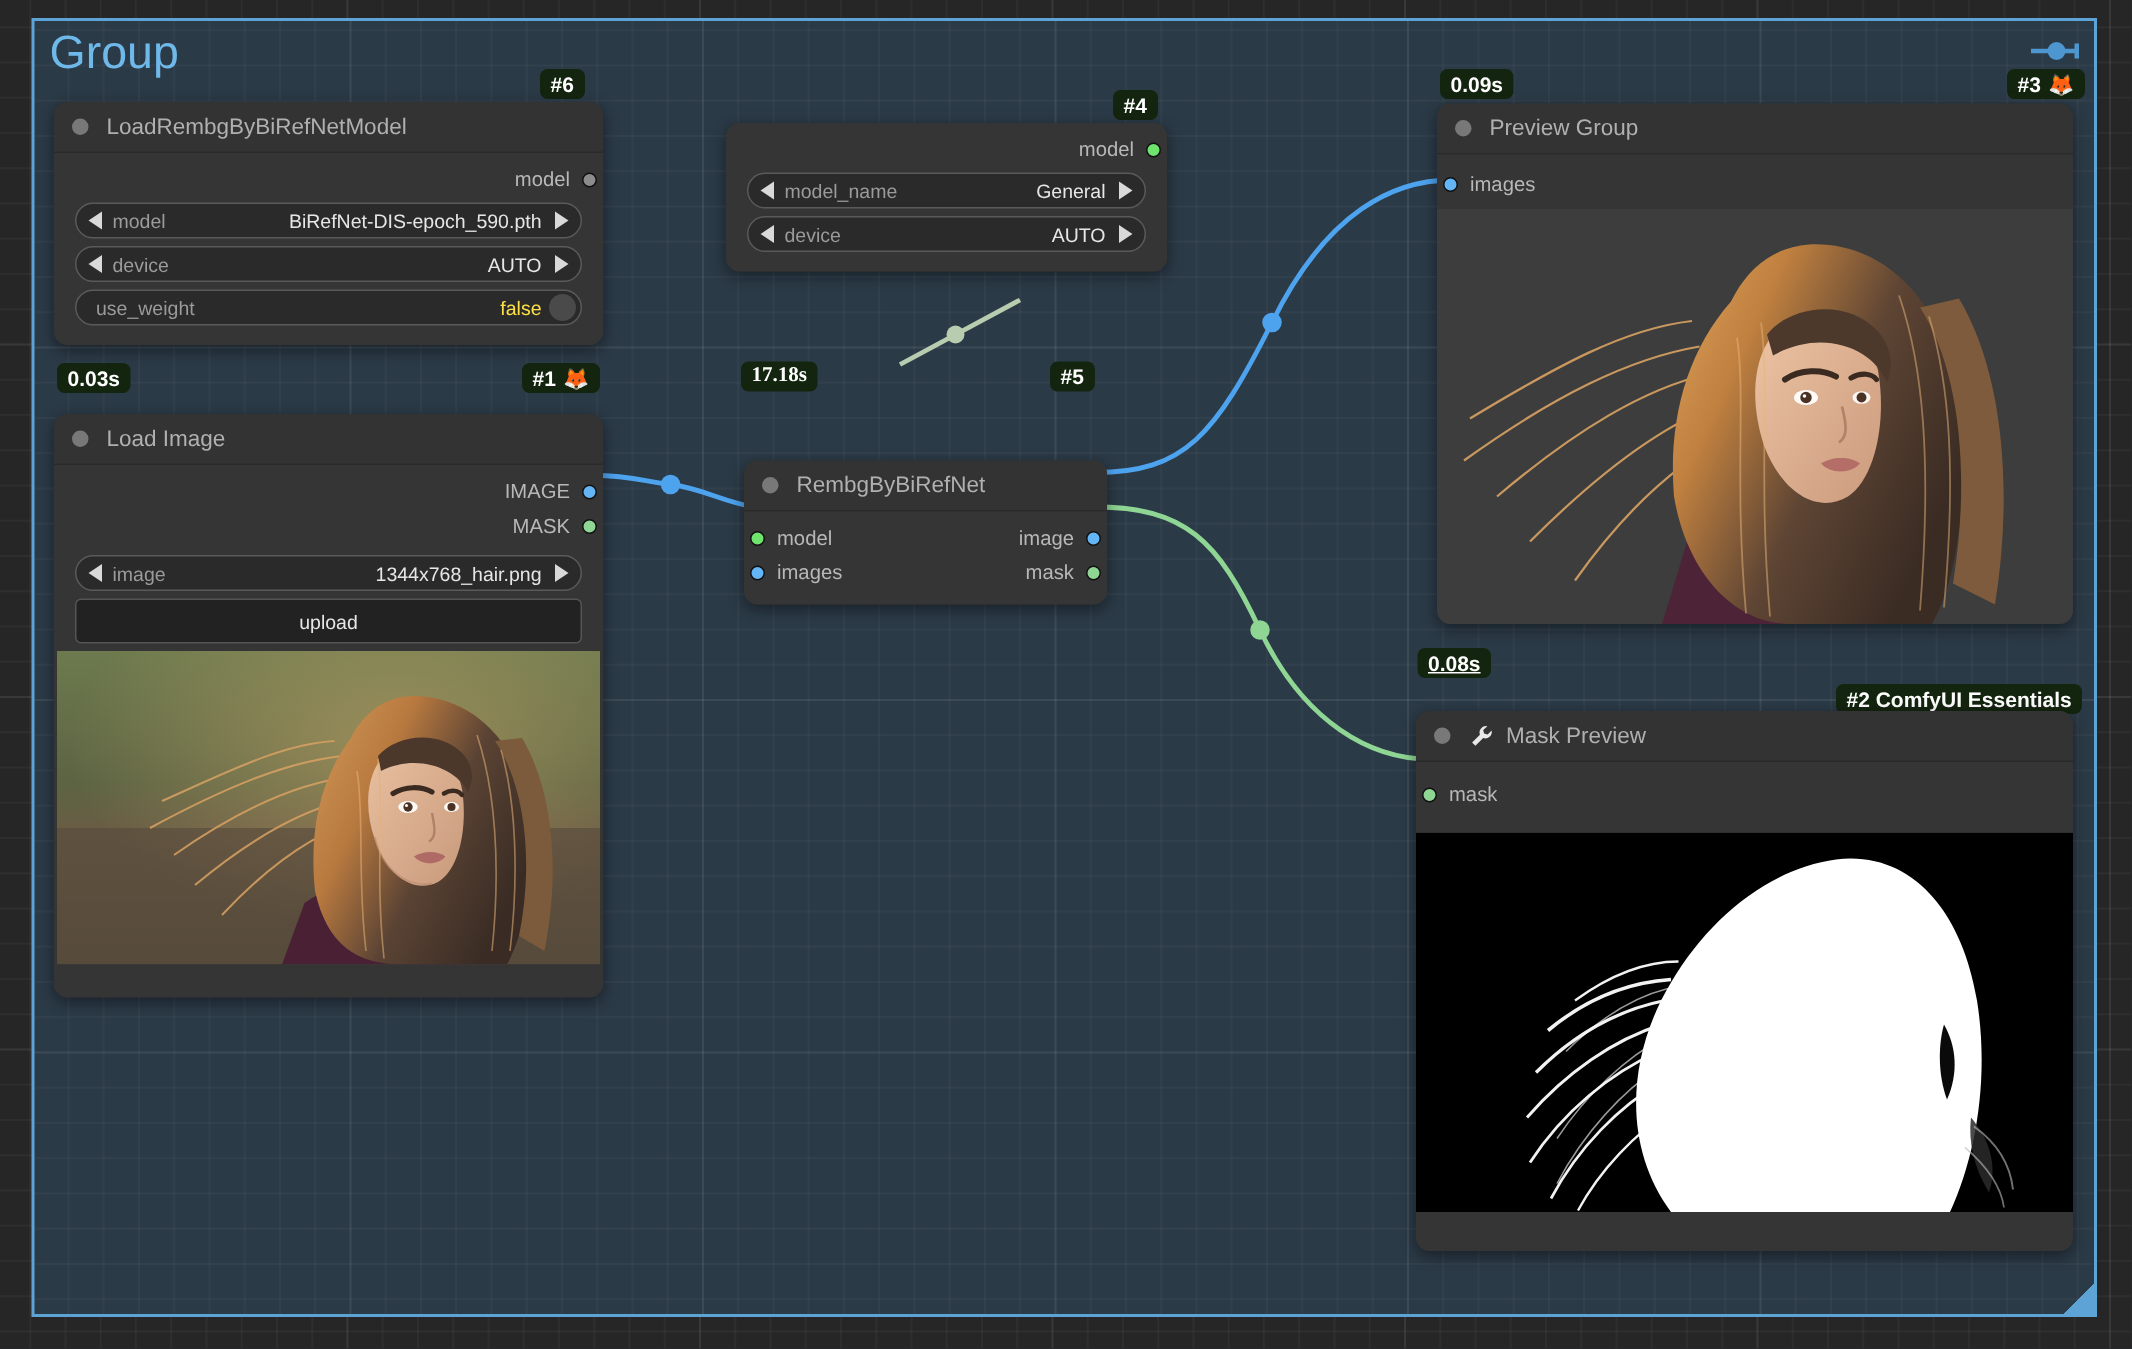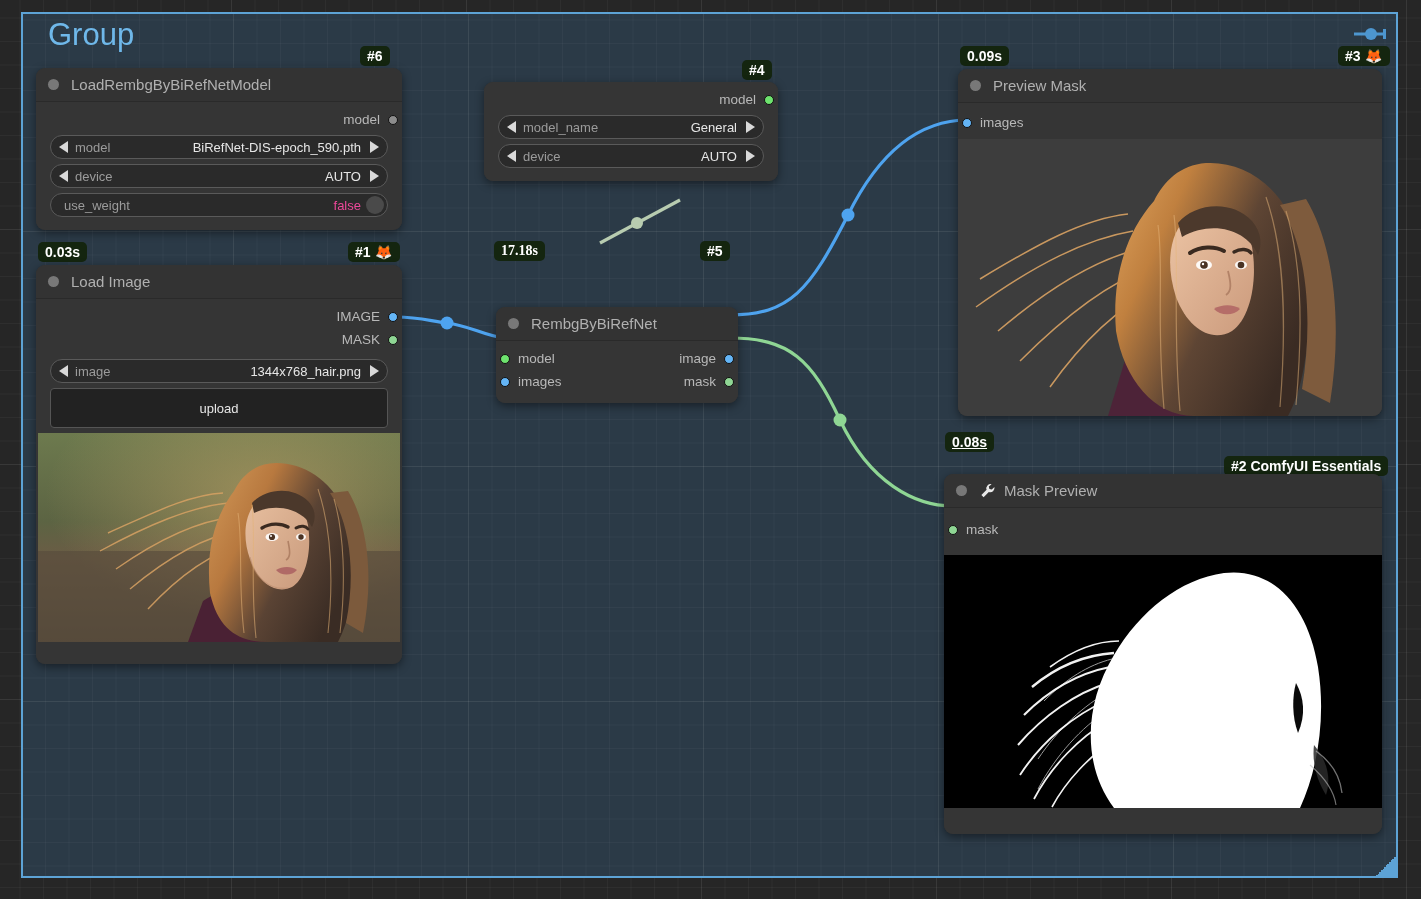--- a/index.html
+++ b/index.html
@@ -38,21 +38,20 @@
     background-size: 23.5px 23.5px, 23.5px 23.5px, 235px 235px, 235px 235px;
     background-position: -25px -18px, -25px -18px, -25px -18px, -25px -18px;
   }
   #group-title {
     position: absolute;
     left: 10px; top: 3px;
     font-size: 31px;
     color: #6fb8ea;
     letter-spacing: 0px;
     user-select: none;
-    margin-left: 15px;
   }
   #group-resize {
     position: absolute;
     right: 0px; bottom: 0px;
     width: 20px; height: 20px;
     background: linear-gradient(to top left, #5da3d6 0 50%, transparent 50% 100%);
   }
   #group-link-icon {
     position: absolute;
     right: 8px; top: 10px;
@@ -155,23 +154,23 @@
   }
   .arrow-l { left: 8px; border-right: 9px solid #d9d9d9; }
   .arrow-r { right: 8px; border-left: 9px solid #d9d9d9; }
   .toggle-knob {
     position: absolute;
     right: 3px;
     width: 18px; height: 18px;
     border-radius: 50%;
     background: #4a4a4a;
   }
-  .widget.toggle .wval { right: 26px; color: #ec4899; }
+  .widget.toggle .wval { right: 26px; color: #fde047; }
   .btn-widget {
-    height: 40px;
+    height: 30px;
     background: #222222;
     border: 1px solid #555;
     border-radius: 4px;
     display: flex; align-items: center; justify-content: center;
     font-size: 13px;
     color: #e6e6e6;
     margin-bottom: 5px;
     box-sizing: border-box;
     user-select: none;
   }
@@ -291,21 +290,21 @@
     </div>
   </div>
 
   <div class="badge" style="left:38px; top:242px;">
     <span>0.03s</span>
   </div>
   <div class="badge" style="left:348px; top:242px;">
     <span>#1</span>
     <span>🦊</span>
   </div>
-  <div class="node" style="left:36px; top:265px; width:366px;">
+  <div class="node" style="left:36px; top:276px; width:366px;">
     <div class="node-header">
       <span class="collapse-dot"></span>
       <span class="node-title">Load Image</span>
     </div>
     <div class="node-body">
       <div class="slot-row out">
         <span class="slot-label">IMAGE</span>
         <span class="slot-dot right dot-image"></span>
       </div>
       <div class="slot-row out">
@@ -430,21 +429,21 @@
   <div class="badge" style="left:960px; top:46px;">
     <span>0.09s</span>
   </div>
   <div class="badge" style="left:1338px; top:46px;">
     <span>#3</span>
     <span>🦊</span>
   </div>
   <div class="node" style="left:958px; top:69px; width:424px;">
     <div class="node-header">
       <span class="collapse-dot"></span>
-      <span class="node-title">Preview Mask</span>
+      <span class="node-title">Preview Group</span>
     </div>
     <div class="node-body" style="padding-top:8px; padding-bottom:0;">
       <div class="slot-row in">
         <span class="slot-dot left dot-image"></span>
         <span class="slot-label">images</span>
       </div>
 
       <div class="imgbox" style="height:277px; margin:5px 0 0 0;">
         <svg width="424" height="277" viewBox="0 0 424 277" preserveAspectRatio="none">
           <defs>

